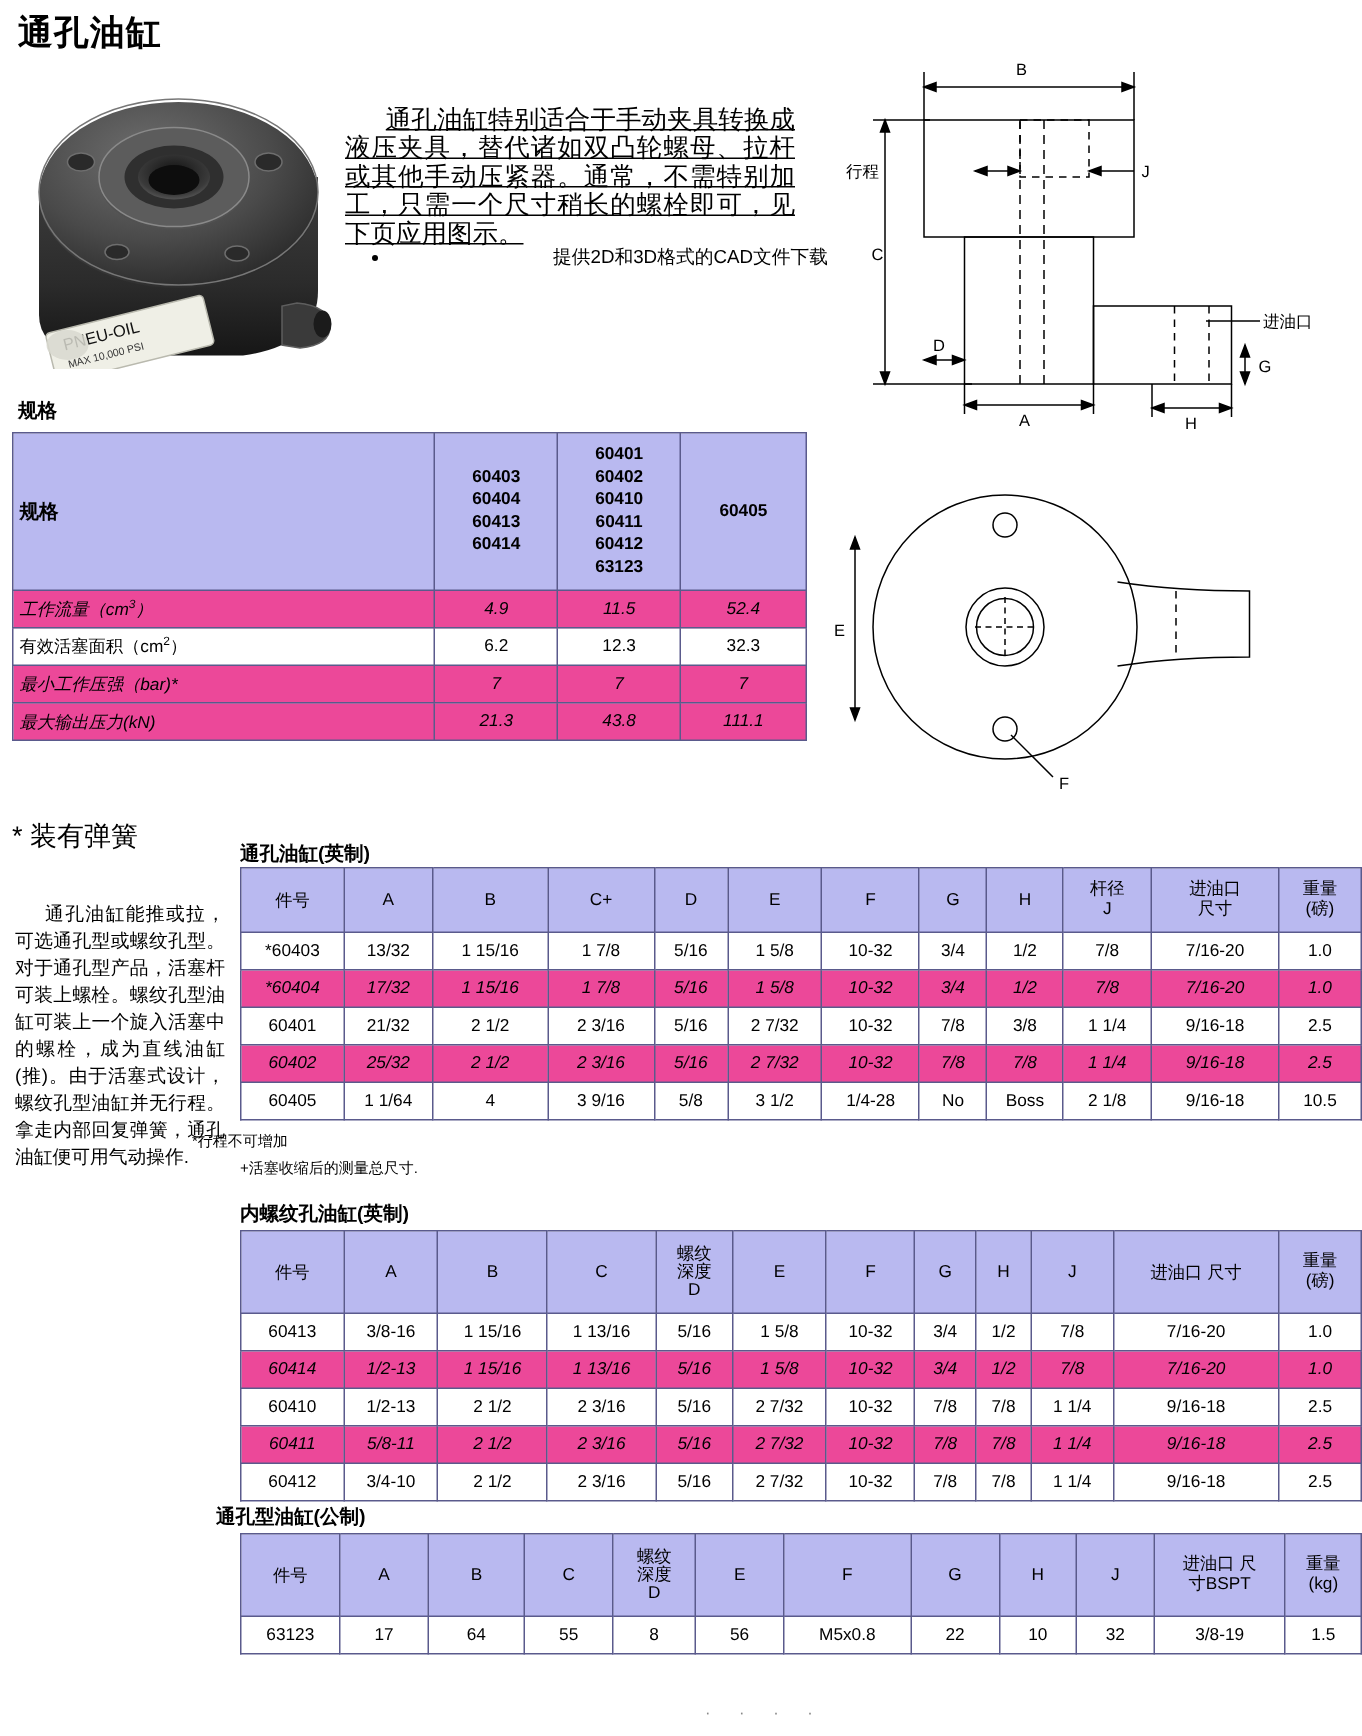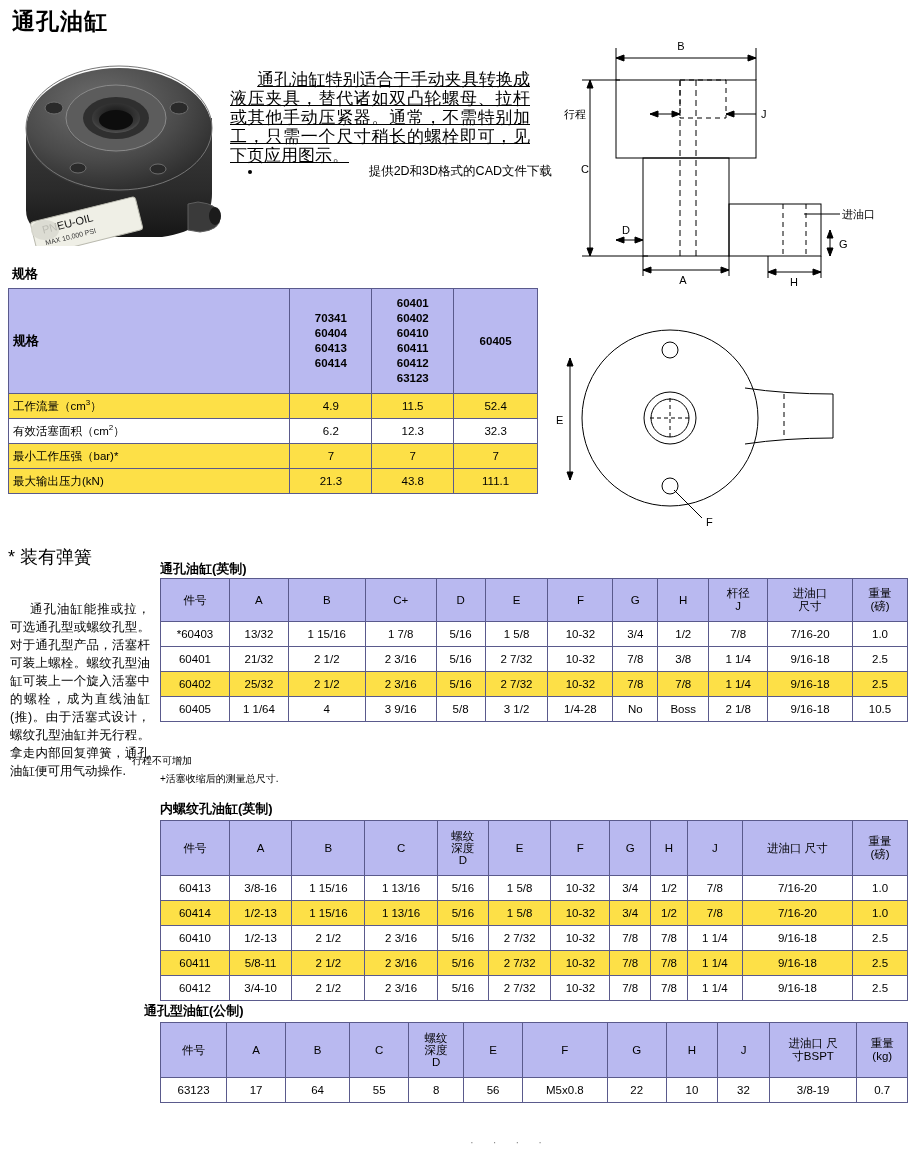--- a/index.html
+++ b/index.html
@@ -40,21 +40,21 @@
   table{border-collapse:collapse;font-size:11.5px;}
   table td,table th{
     border:1px solid #5a5a8c;
     text-align:center;vertical-align:middle;
     padding:2px 3px;font-weight:normal;
   }
   .spec-table{position:absolute;left:8px;top:288px;width:530px;}
   .spec-table td{height:20px;}
   .spec-table .hdr{background:#b9b9f0;font-weight:bold;height:auto;}
   .spec-table .rowlabel{text-align:left;padding-left:4px;width:290px;}
-  .alt{background:#fde047;}
+  .alt{background:#ec4899;font-style:italic;}
   .white{background:#ffffff;}
   .note{position:absolute;font-size:18px;}
   .left-par{
     position:absolute;left:10px;top:572px;width:140px;
     font-size:12.5px;line-height:18px;text-align:justify;margin-top:28px;
   }
   .left-par p{margin:0;text-indent:1.6em;}
   .t2{position:absolute;left:160px;top:578px;}
   .t2 td{height:20px;}
   .t2 .hdr{background:#b9b9f0;font-weight:bold;}
@@ -230,21 +230,21 @@
 </svg>
 </div>
 
 <div class="sec-label" style="left:12px;top:265px;">规格</div>
 
 <table class="spec-table">
   <tbody>
       <tr>
     <td class="hdr rowlabel" rowspan="1" style="height:100px;font-size:13px;">规格</td>
     <td class="hdr" style="width:78px;line-height:15px;">
-      <div>70341</div>
+      <div>60403</div>
       <div>60404</div>
       <div>60413</div>
       <div>60414</div>
     </td>
     <td class="hdr" style="width:78px;line-height:15px;">
       <div>60401</div>
       <div>60402</div>
       <div>60410</div>
       <div>60411</div>
       <div>60412</div>
@@ -310,20 +310,34 @@
     <td>1 7/8</td>
     <td>5/16</td>
     <td>1 5/8</td>
     <td>10-32</td>
     <td>3/4</td>
     <td>1/2</td>
     <td>7/8</td>
     <td>7/16-20</td>
     <td>1.0</td>
   </tr>
+  <tr class="alt">
+    <td>*60404</td>
+    <td>17/32</td>
+    <td>1 15/16</td>
+    <td>1 7/8</td>
+    <td>5/16</td>
+    <td>1 5/8</td>
+    <td>10-32</td>
+    <td>3/4</td>
+    <td>1/2</td>
+    <td>7/8</td>
+    <td>7/16-20</td>
+    <td>1.0</td>
+  </tr>
   <tr class="white">
     <td>60401</td>
     <td>21/32</td>
     <td>2 1/2</td>
     <td>2 3/16</td>
     <td>5/16</td>
     <td>2 7/32</td>
     <td>10-32</td>
     <td>7/8</td>
     <td>3/8</td>
@@ -479,18 +493,18 @@
     <td>17</td>
     <td>64</td>
     <td>55</td>
     <td>8</td>
     <td>56</td>
     <td>M5x0.8</td>
     <td>22</td>
     <td>10</td>
     <td>32</td>
     <td>3/8-19</td>
-    <td>0.7</td>
+    <td>1.5</td>
   </tr>
 </tbody>
   </table>
 
 <div class="dots">· · · ·</div>
 
 </body></html>

